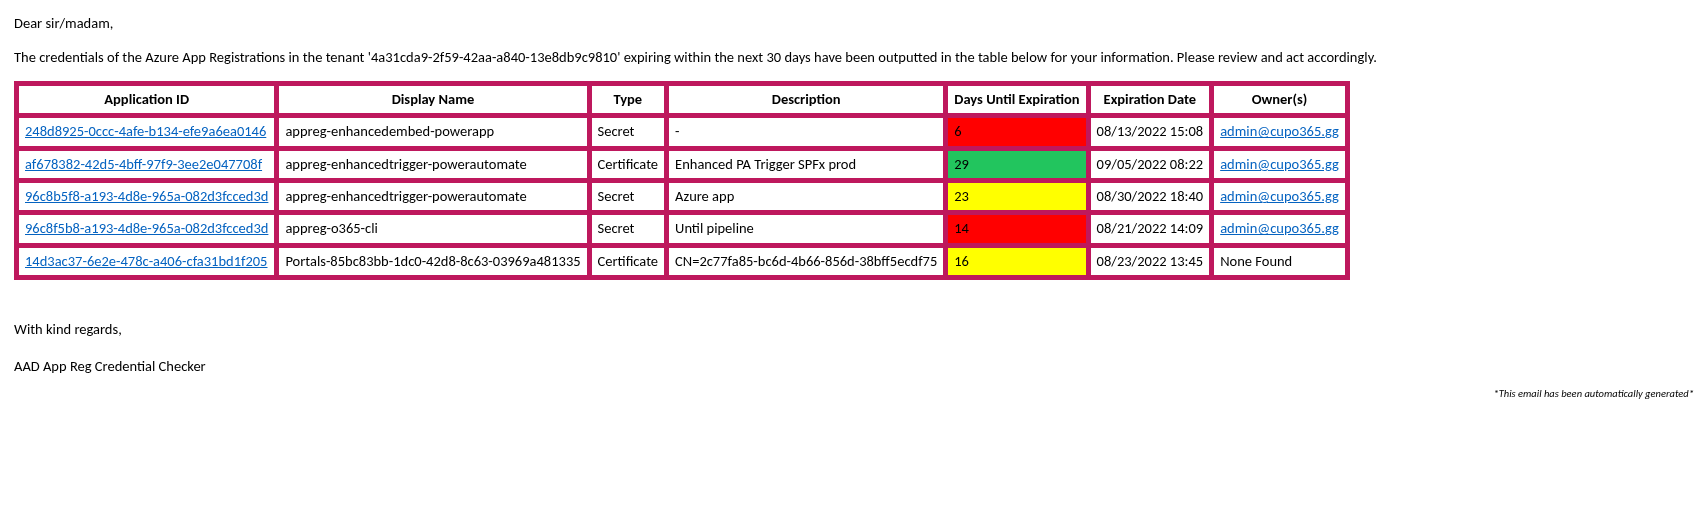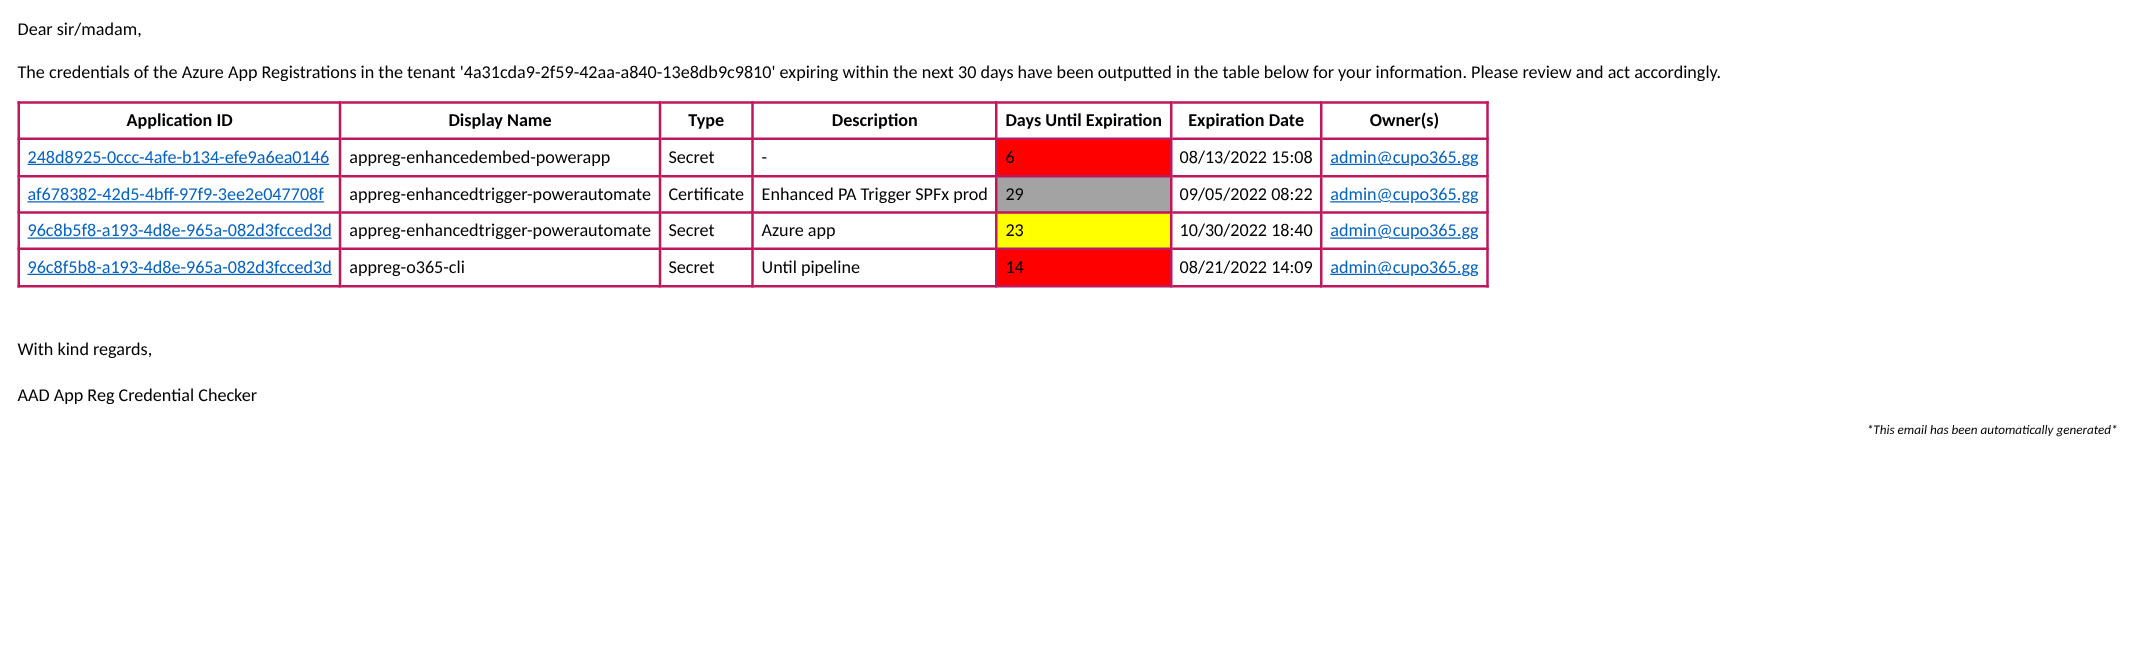--- a/index.html
+++ b/index.html
@@ -25,21 +25,21 @@
     font-size: 10.5px;
     color:#000;
     margin-top: 0;
     text-align: right;
   }
   table {
     border-collapse: collapse;
     margin-top: 4px;
   }
   th, td {
-    border: 2px solid #be185d;
+    border: 5px solid #be185d;
     padding: 3px 6px 4px 6px;
     font-size: 14.5px;
     text-align: left;
     white-space: nowrap;
     vertical-align: middle;
     line-height: 1.4;
   }
   th {
     font-weight: 700;
     text-align: center;
@@ -51,21 +51,21 @@
   }
   .days-red {
     background: #FF0000;
     color: #000;
   }
   .days-yellow {
     background: #FFFF00;
     color: #000;
   }
   .days-none {
-    background: #a3a3a3;
+    background: #22c55e;
     color: #000;
   }
 </style>
 </head>
 <body>
 
 <p class="salutation">Dear sir/madam,</p>
 
 <p>
   <span>The credentials of the Azure App Registrations in the tenant '</span><span>4a31cda9-2f59-42aa-a840-13e8db9c9810</span><span>' expiring within the next 30 days have been outputted in the table below for your information. Please review and act accordingly.</span>
@@ -101,32 +101,41 @@
         <td class="days-none">29</td>
         <td>09/05/2022 08:22</td>
         <td><a href="#">admin@cupo365.gg</a></td>
       </tr>
       <tr>
         <td><a href="#">96c8b5f8-a193-4d8e-965a-082d3fcced3d</a></td>
         <td>appreg-enhancedtrigger-powerautomate</td>
         <td>Secret</td>
         <td>Azure app</td>
         <td class="days-yellow">23</td>
-        <td>10/30/2022 18:40</td>
+        <td>08/30/2022 18:40</td>
         <td><a href="#">admin@cupo365.gg</a></td>
       </tr>
       <tr>
         <td><a href="#">96c8f5b8-a193-4d8e-965a-082d3fcced3d</a></td>
         <td>appreg-o365-cli</td>
         <td>Secret</td>
         <td>Until pipeline</td>
         <td class="days-red">14</td>
         <td>08/21/2022 14:09</td>
         <td><a href="#">admin@cupo365.gg</a></td>
       </tr>
+      <tr>
+        <td><a href="#">14d3ac37-6e2e-478c-a406-cfa31bd1f205</a></td>
+        <td>Portals-85bc83bb-1dc0-42d8-8c63-03969a481335</td>
+        <td>Certificate</td>
+        <td>CN=2c77fa85-bc6d-4b66-856d-38bff5ecdf75</td>
+        <td class="days-yellow">16</td>
+        <td>08/23/2022 13:45</td>
+        <td>None Found</td>
+      </tr>
     </tbody>
 </table>
 
 <div class="spacer-lg"></div>
 
 <p class="regards">With kind regards,</p>
 <p class="sig">AAD App Reg Credential Checker</p>
 <p class="footnote">*This email has been automatically generated*</p>
 
 </body></html>

